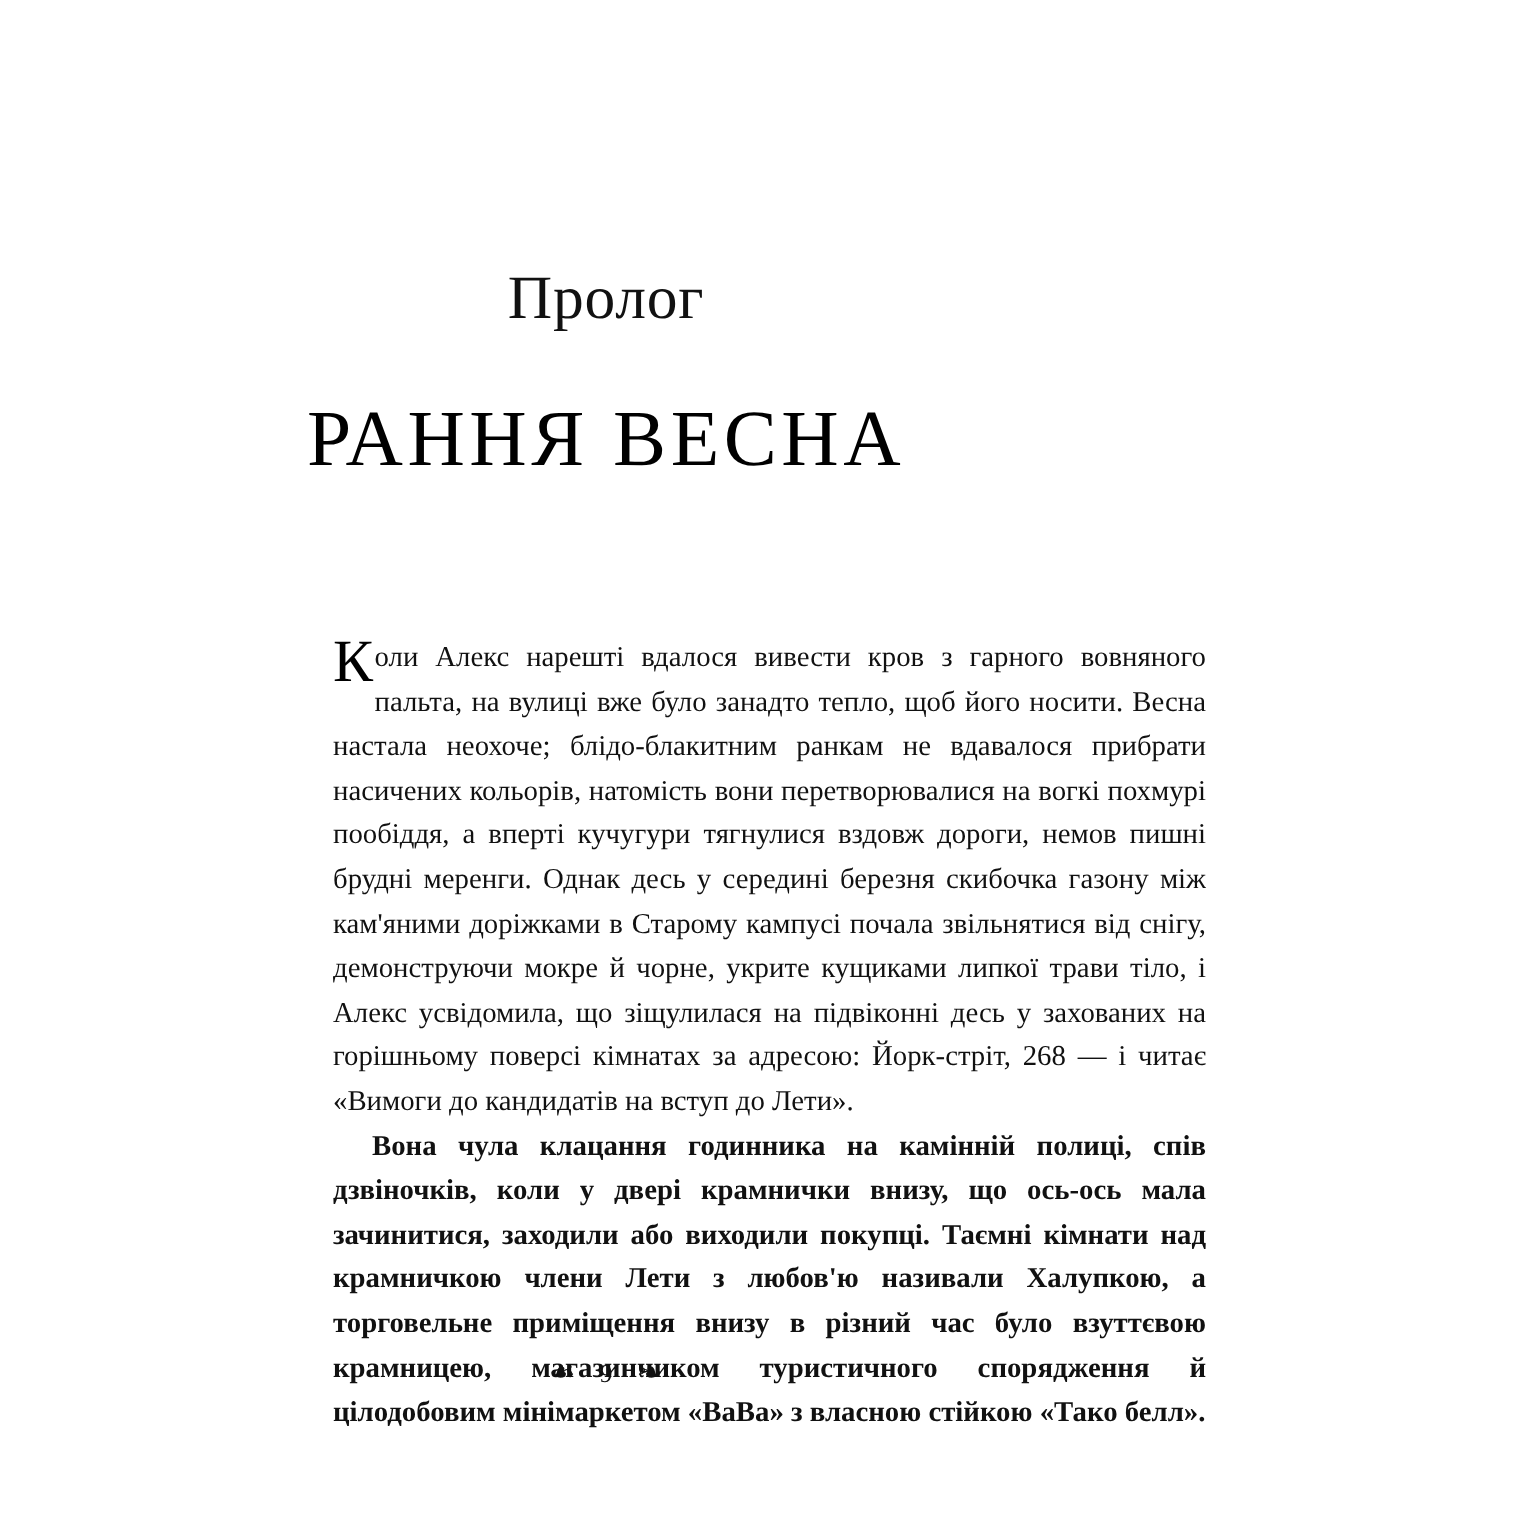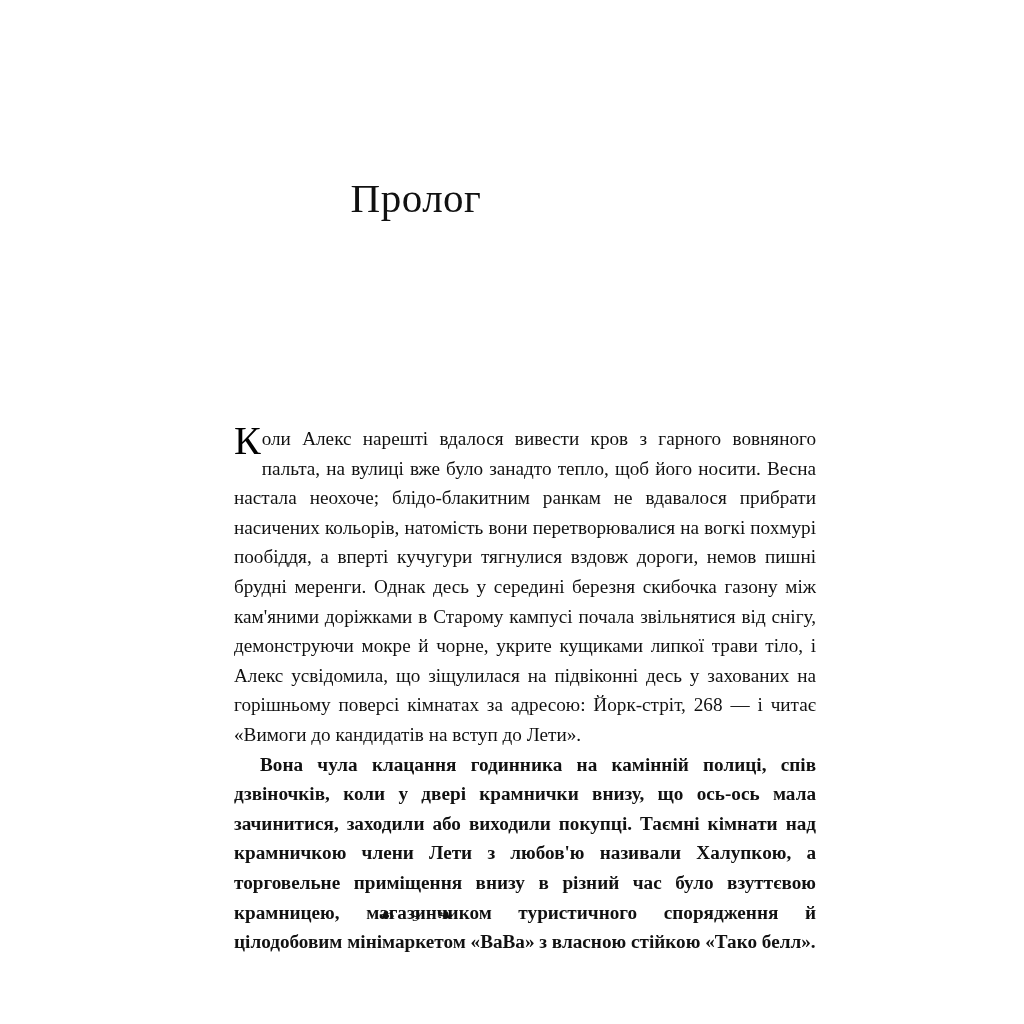--- a/index.html
+++ b/index.html
@@ -13,21 +13,20 @@
     font-family: "Liberation Serif", serif;
     color: #000000;
     overflow: hidden;
   }
   .page {
     position: relative;
     width: 808px;
     height: 1024px;
     box-sizing: border-box;
     padding: 0;
-    margin-left: 12px;
   }
   .prologue-label {
     text-align: center;
     font-family: "Liberation Serif", serif;
     font-size: 41px;
     font-weight: 400;
     letter-spacing: 0.5px;
     margin: 0;
     padding-top: 178px;
     line-height: 1;
@@ -98,20 +97,21 @@
   }
   .orn.left { transform: scaleX(-1); }
 </style>
 </head>
 <body>
 
 <div class="page">
 
   <div class="prologue-label">Пролог</div>
 
+  <div class="chapter-title">РАННЯ ВЕСНА</div>
 
   <div class="body-block">
     <p class="para dropcap-para"><span class="dropcap">К</span><span>оли Алекс нарешті вдалося вивести кров з гарного вовняного пальта, на вулиці вже було занадто тепло, щоб його носити. Весна настала неохоче; блідо-блакитним ранкам не вдавалося прибрати насичених кольорів, натомість вони перетворювалися на вогкі похмурі пообіддя, а вперті кучугури тягнулися вздовж дороги, немов пишні брудні меренги. Однак десь у середині березня скибочка газону між кам'яними доріжками в Старому кампусі почала звільнятися від снігу, демонструючи мокре й чорне, укрите кущиками липкої трави тіло, і Алекс усвідомила, що зіщулилася на підвіконні десь у захованих на горішньому поверсі кімнатах за адресою: Йорк-стріт, 268 — і читає «Вимоги до кандидатів на вступ до Лети».</span></p>
     <p class="para">Вона чула клацання годинника на камінній полиці, спів дзвіночків, коли у двері крамнички внизу, що ось-ось мала зачинитися, заходили або виходили покупці. Таємні кімнати над крамничкою члени Лети з любов'ю називали Халупкою, а торговельне приміщення внизу в різний час було взуттєвою крамницею, магазинчиком туристичного спорядження й цілодобовим мінімаркетом «ВаВа» з власною стійкою «Тако белл».</p>
   </div>
 
   <div class="folio">
     <span class="orn left">❧</span>
     <span class="num">9</span>
     <span class="orn">❧</span>

